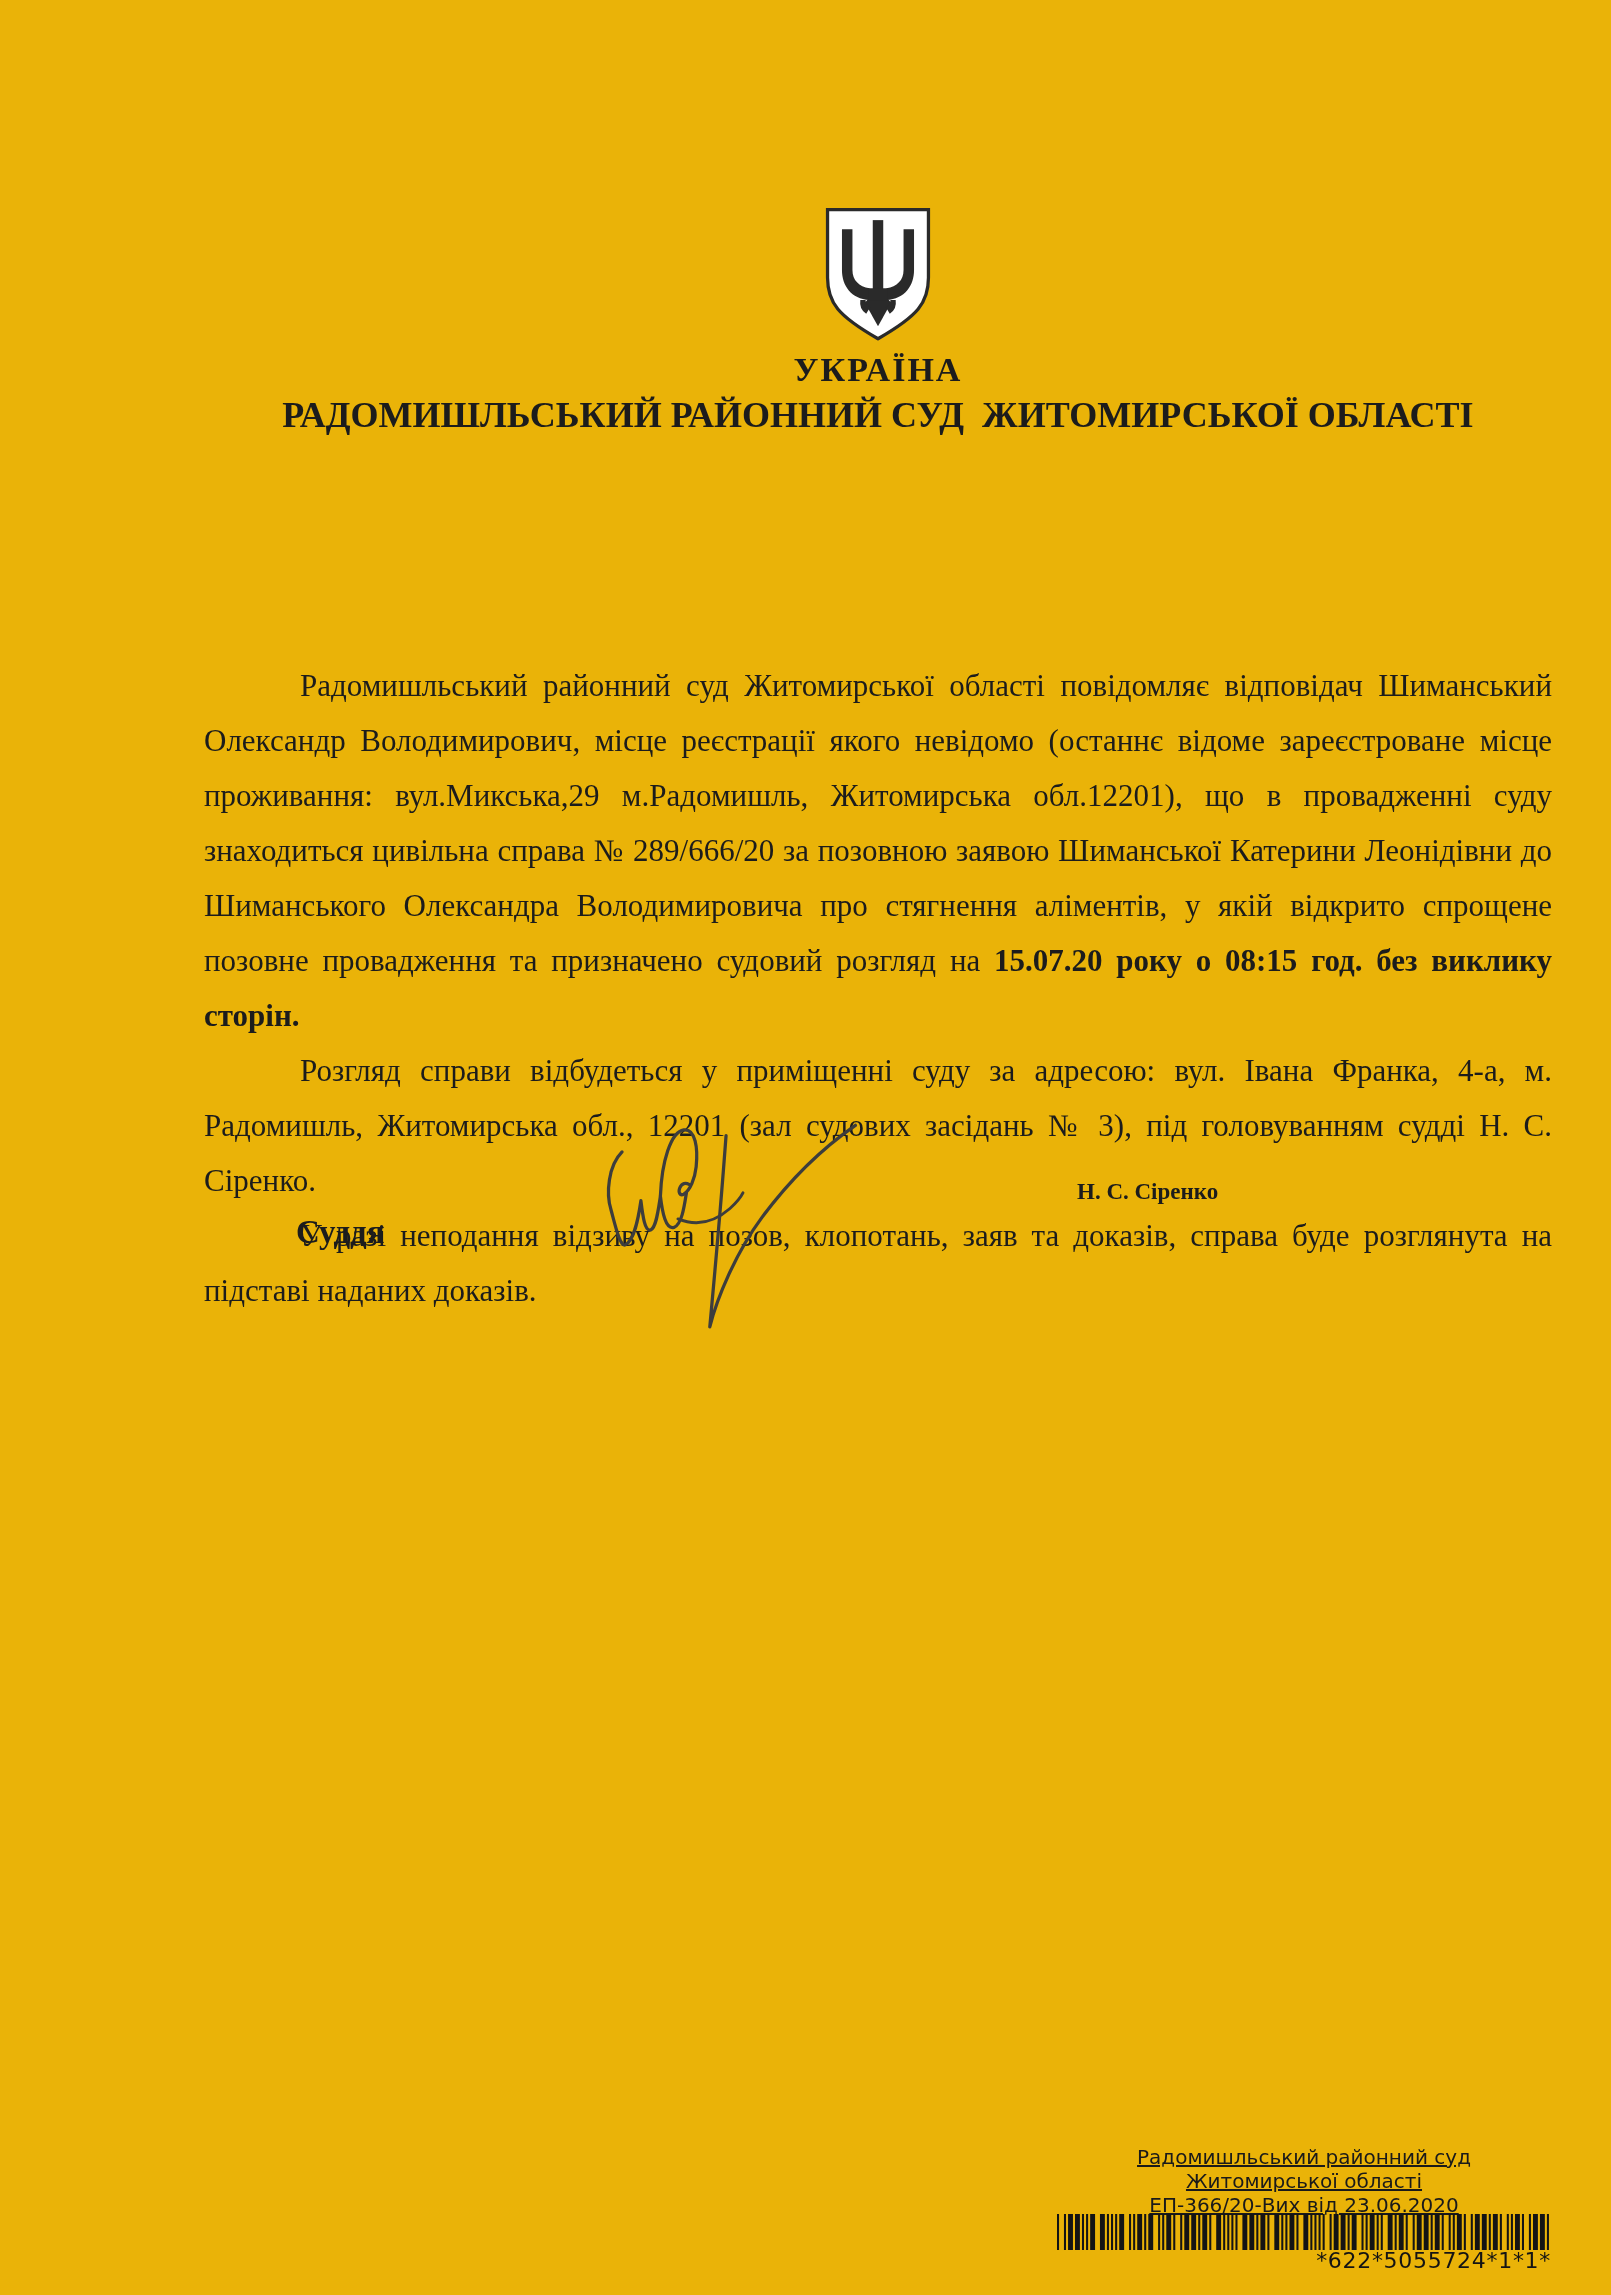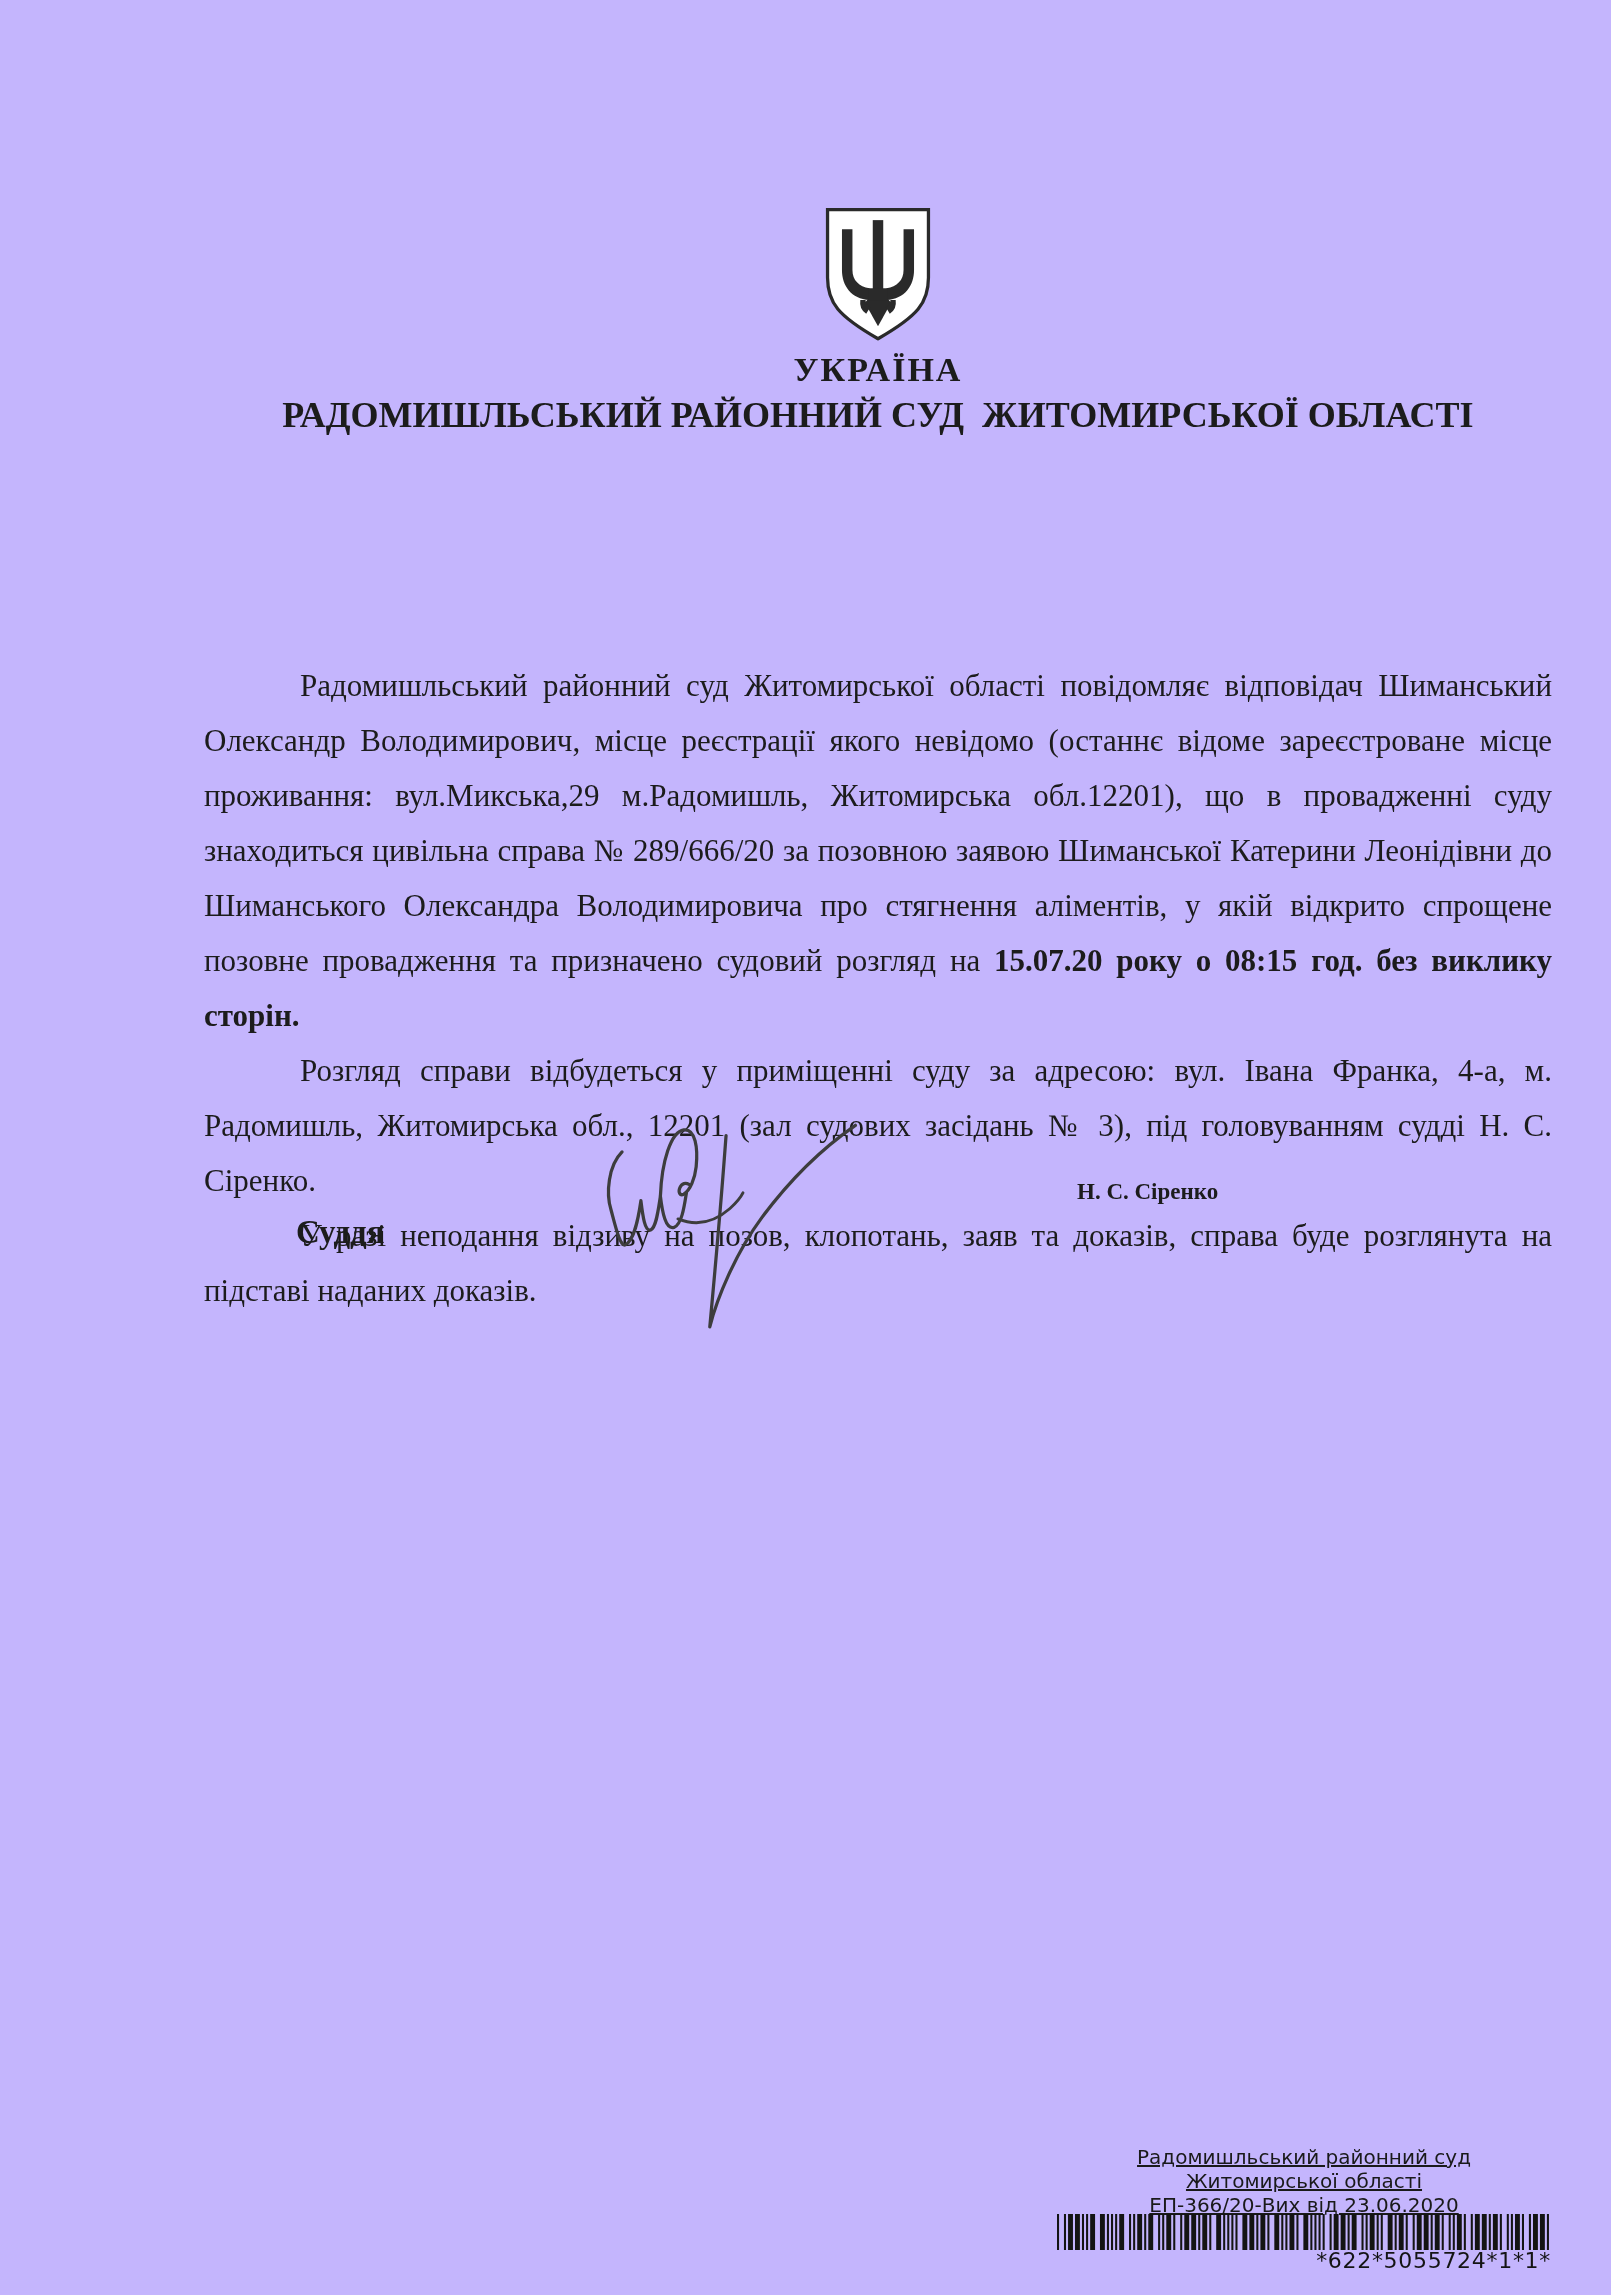--- a/index.html
+++ b/index.html
@@ -1,19 +1,19 @@
 <!DOCTYPE html>
 <html style="font-size:10.4px"><head>
 <meta charset="utf-8">
 <style>
   html,body{margin:0;padding:0;background:#9a9a9a;}
   #page{
     position:relative;
     width:1612px;height:2295px;
-    background:#c4b5fd;
+    background:#eab308;
     font-family:"Liberation Serif","DejaVu Serif",serif;
     color:#1c1c1c;
     overflow:hidden;
   }
   .abs{position:absolute;}
   
   #emblem{left:821px;top:204px;width:114px;height:141px;}
   #country{
     left:204px;top:351px;width:1348px;
     text-align:center;font-size:34px;font-weight:bold;letter-spacing:2px;

